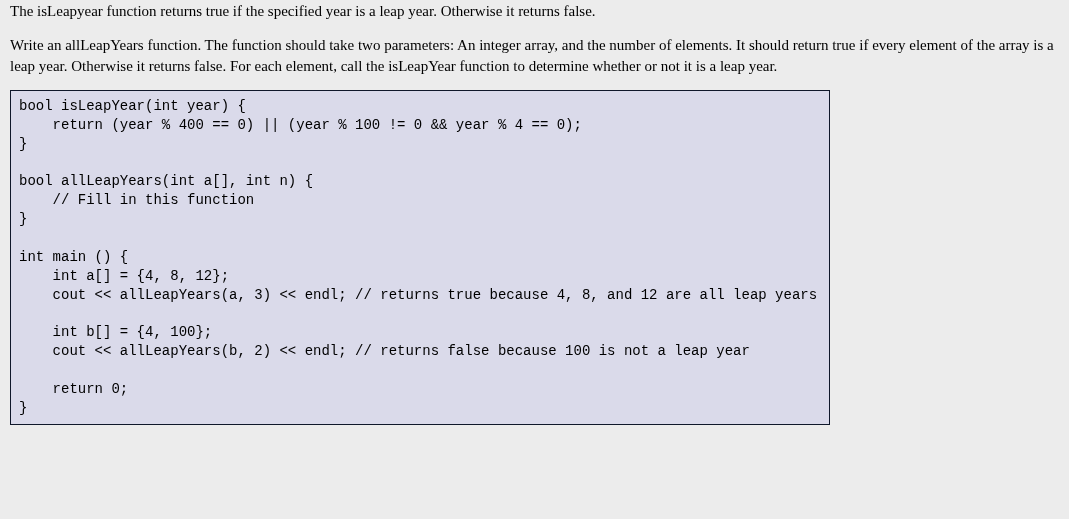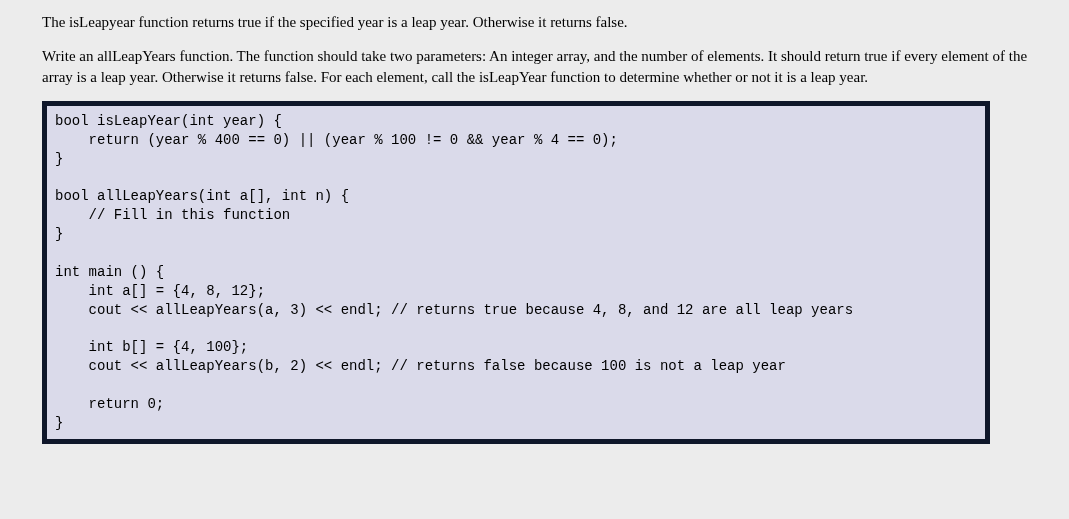--- a/index.html
+++ b/index.html
@@ -5,36 +5,35 @@
     body {
       margin: 0;
       padding: 0;
       background-color: #ececec;
       font-family: Georgia, 'Times New Roman', serif;
       font-size: 15px;
       color: #000;
       width: 1069px;
     }
     .content {
-      padding: 12px 10px 10px 10px;
-      margin-left: 32px;
+      padding: 1px 10px 10px 10px;
     }
     .paragraph {
       margin: 0 0 14px 0;
       line-height: 1.35;
     }
     .code-block {
       background-color: #dadaea;
-      border: 5px solid #0f172a;
+      border: 1px solid #0f172a;
       padding: 6px 8px;
       font-family: 'Courier New', Courier, monospace;
       font-size: 14px;
       line-height: 1.35;
       white-space: pre;
-      width: 948px;
+      width: 820px;
       box-sizing: border-box;
       color: #000;
     }
   </style>
 </head>
 <body>
 
 <div class="content">
   <p class="paragraph">The isLeapyear function returns true if the specified year is a leap year. Otherwise it returns false.</p>
   <p class="paragraph">Write an allLeapYears function. The function should take two parameters: An integer array, and the number of elements. It should return true if every element of the array is a leap year. Otherwise it returns false. For each element, call the isLeapYear function to determine whether or not it is a leap year.</p>

